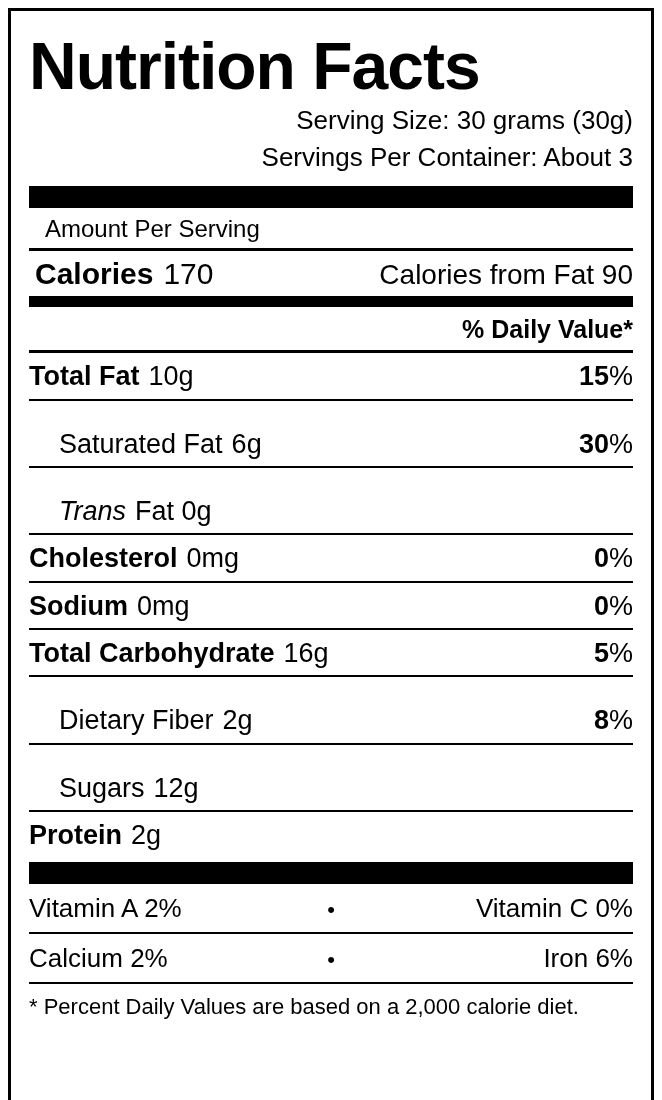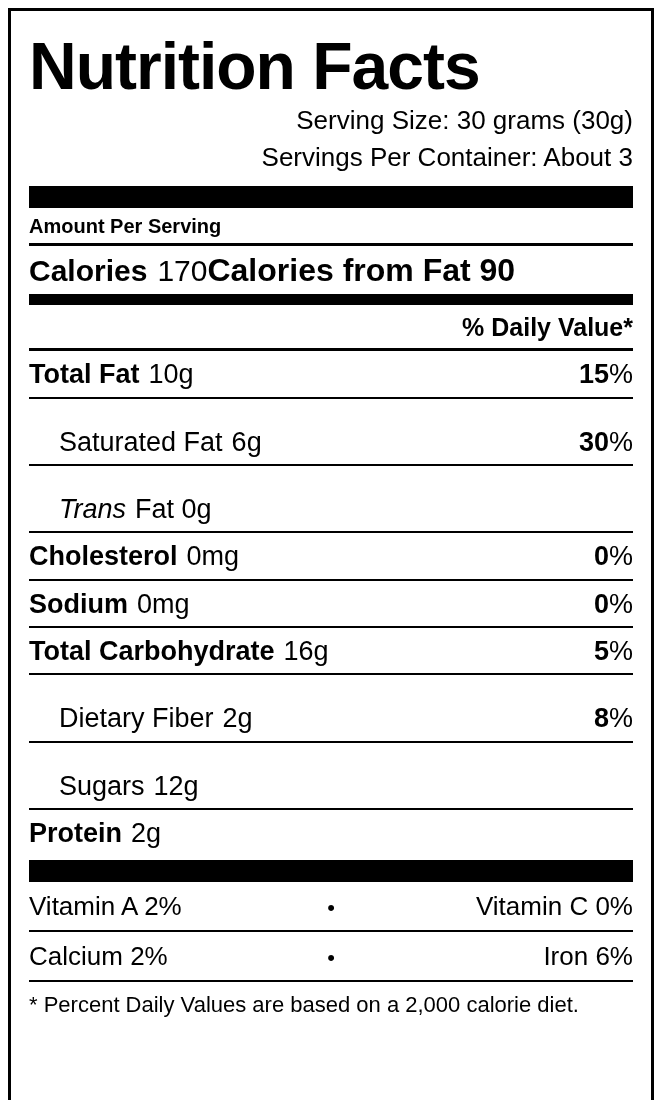--- a/index.html
+++ b/index.html
@@ -73,34 +73,37 @@
   .row .left .nm { font-weight: bold; }
   .row .left .amt { font-weight: normal; margin-left: 9px; }
   .row .dv { font-weight: bold; }
   .row .dv .pct { font-weight: normal; }
 
   .indent { padding-left: 30px; margin-top: 20px; }
   .plain .nm { font-weight: normal !important; }
   .italic { font-style: italic; }
 
   .amount-per {
-    font-size: 20px;
-    font-weight: bold;
+    font-size: 24px;
+    font-weight: normal;
     padding: 7px 0 5px 0;
+    margin-left: 16px;
   }
 
   .calories-row {
     display: flex;
     align-items: baseline;
+    justify-content: space-between;
     font-size: 30px;
     padding: 6px 0 5px 0;
+    margin-left: 6px;
   }
   .calories-row .cal-label { font-weight: bold; }
   .calories-row .cal-val { font-weight: normal; margin-left: 10px; }
-  .calories-row .cal-fat { font-weight: bold; font-size: 32px; }
+  .calories-row .cal-fat { font-weight: normal; font-size: 28px; }
 
   .dv-header {
     text-align: right;
     font-size: 25px;
     font-weight: bold;
     padding: 8px 0 6px 0;
   }
 
   .vit-row {
     display: flex;

